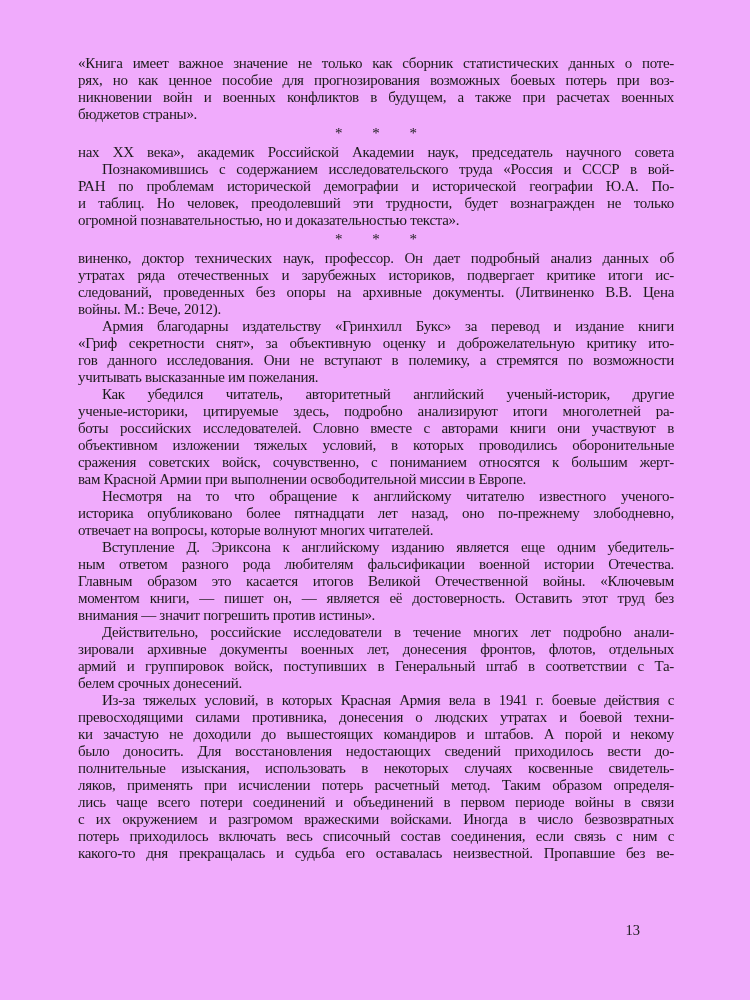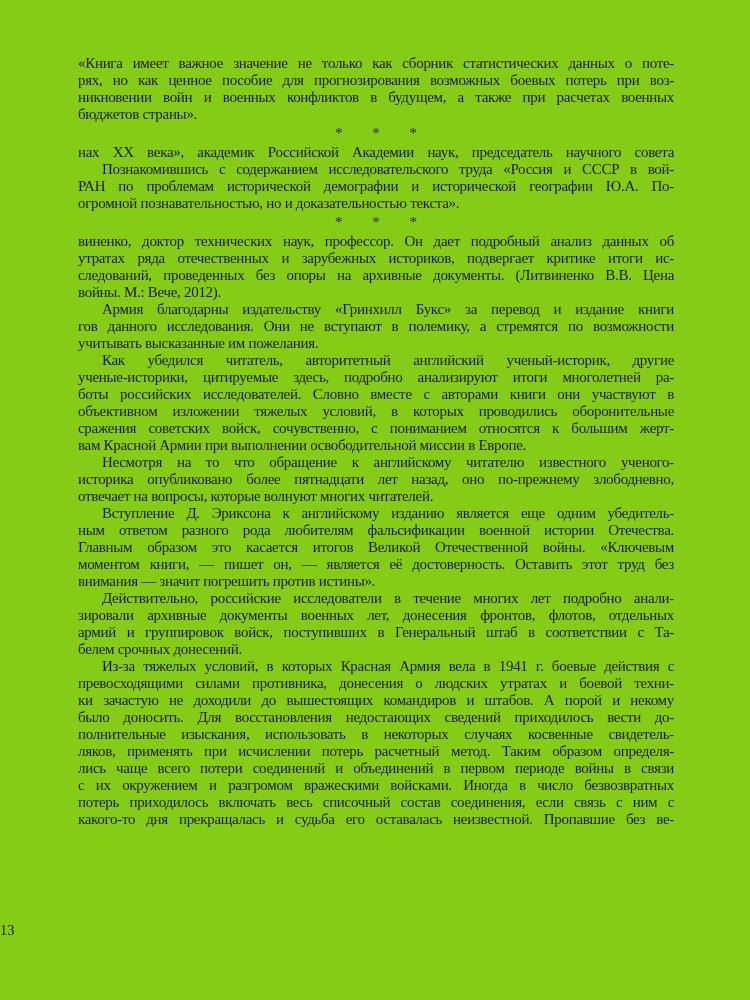--- a/index.html
+++ b/index.html
@@ -4,21 +4,21 @@
 <style>
   html, body {
     margin: 0;
     padding: 0;
     background: #ffffff;
   }
   .sheet {
     position: relative;
     width: 750px;
     height: 1000px;
-    background: #84cc16;
+    background: #f0abfc;
     font-family: "Liberation Serif", "DejaVu Serif", serif;
     color: #1b1b1b;
     overflow: hidden;
   }
   .textblock {
     position: absolute;
     left: 78px;
     top: 55px;
     width: 596px;
   }
@@ -41,21 +41,21 @@
     text-align: center;
     word-spacing: 26px;
     margin: 2px 0;
     color: #1b1b1b;
   }
   .pagenum {
     position: absolute;
     top: 922px;
     left: 0;
     width: 640px;
-    text-align: left;
+    text-align: right;
     font-size: 14.5px;
     line-height: 17px;
     color: #1b1b1b;
   }
 </style>
 </head>
 <body>
 
 <div class="sheet">
   <main class="textblock">
@@ -63,31 +63,33 @@
         <div class="line">«Книга имеет важное значение не только как сборник статистических данных о поте-</div>
         <div class="line">рях, но как ценное пособие для прогнозирования возможных боевых потерь при воз-</div>
         <div class="line">никновении войн и военных конфликтов в будущем, а также при расчетах военных</div>
         <div class="line last">бюджетов страны».</div>
       </div>
       <div class="sep">* * *</div>
       <div class="para">
         <div class="line">нах XX века», академик Российской Академии наук, председатель научного совета</div>
         <div class="line indent">Познакомившись с содержанием исследовательского труда «Россия и СССР в вой-</div>
         <div class="line">РАН по проблемам исторической демографии и исторической географии Ю.А. По-</div>
+        <div class="line">и таблиц. Но человек, преодолевший эти трудности, будет вознагражден не только</div>
         <div class="line last">огромной познавательностью, но и доказательностью текста».</div>
       </div>
       <div class="sep">* * *</div>
       <div class="para">
         <div class="line">виненко, доктор технических наук, профессор. Он дает подробный анализ данных об</div>
         <div class="line">утратах ряда отечественных и зарубежных историков, подвергает критике итоги ис-</div>
         <div class="line">следований, проведенных без опоры на архивные документы. (Литвиненко В.В. Цена</div>
         <div class="line last">войны. М.: Вече, 2012).</div>
       </div>
       <div class="para">
         <div class="line indent">Армия благодарны издательству «Гринхилл Букс» за перевод и издание книги</div>
+        <div class="line">«Гриф секретности снят», за объективную оценку и доброжелательную критику ито-</div>
         <div class="line">гов данного исследования. Они не вступают в полемику, а стремятся по возможности</div>
         <div class="line last">учитывать высказанные им пожелания.</div>
       </div>
       <div class="para">
         <div class="line indent">Как убедился читатель, авторитетный английский ученый-историк, другие</div>
         <div class="line">ученые-историки, цитируемые здесь, подробно анализируют итоги многолетней ра-</div>
         <div class="line">боты российских исследователей. Словно вместе с авторами книги они участвуют в</div>
         <div class="line">объективном изложении тяжелых условий, в которых проводились оборонительные</div>
         <div class="line">сражения советских войск, сочувственно, с пониманием относятся к большим жерт-</div>
         <div class="line last">вам Красной Армии при выполнении освободительной миссии в Европе.</div>

